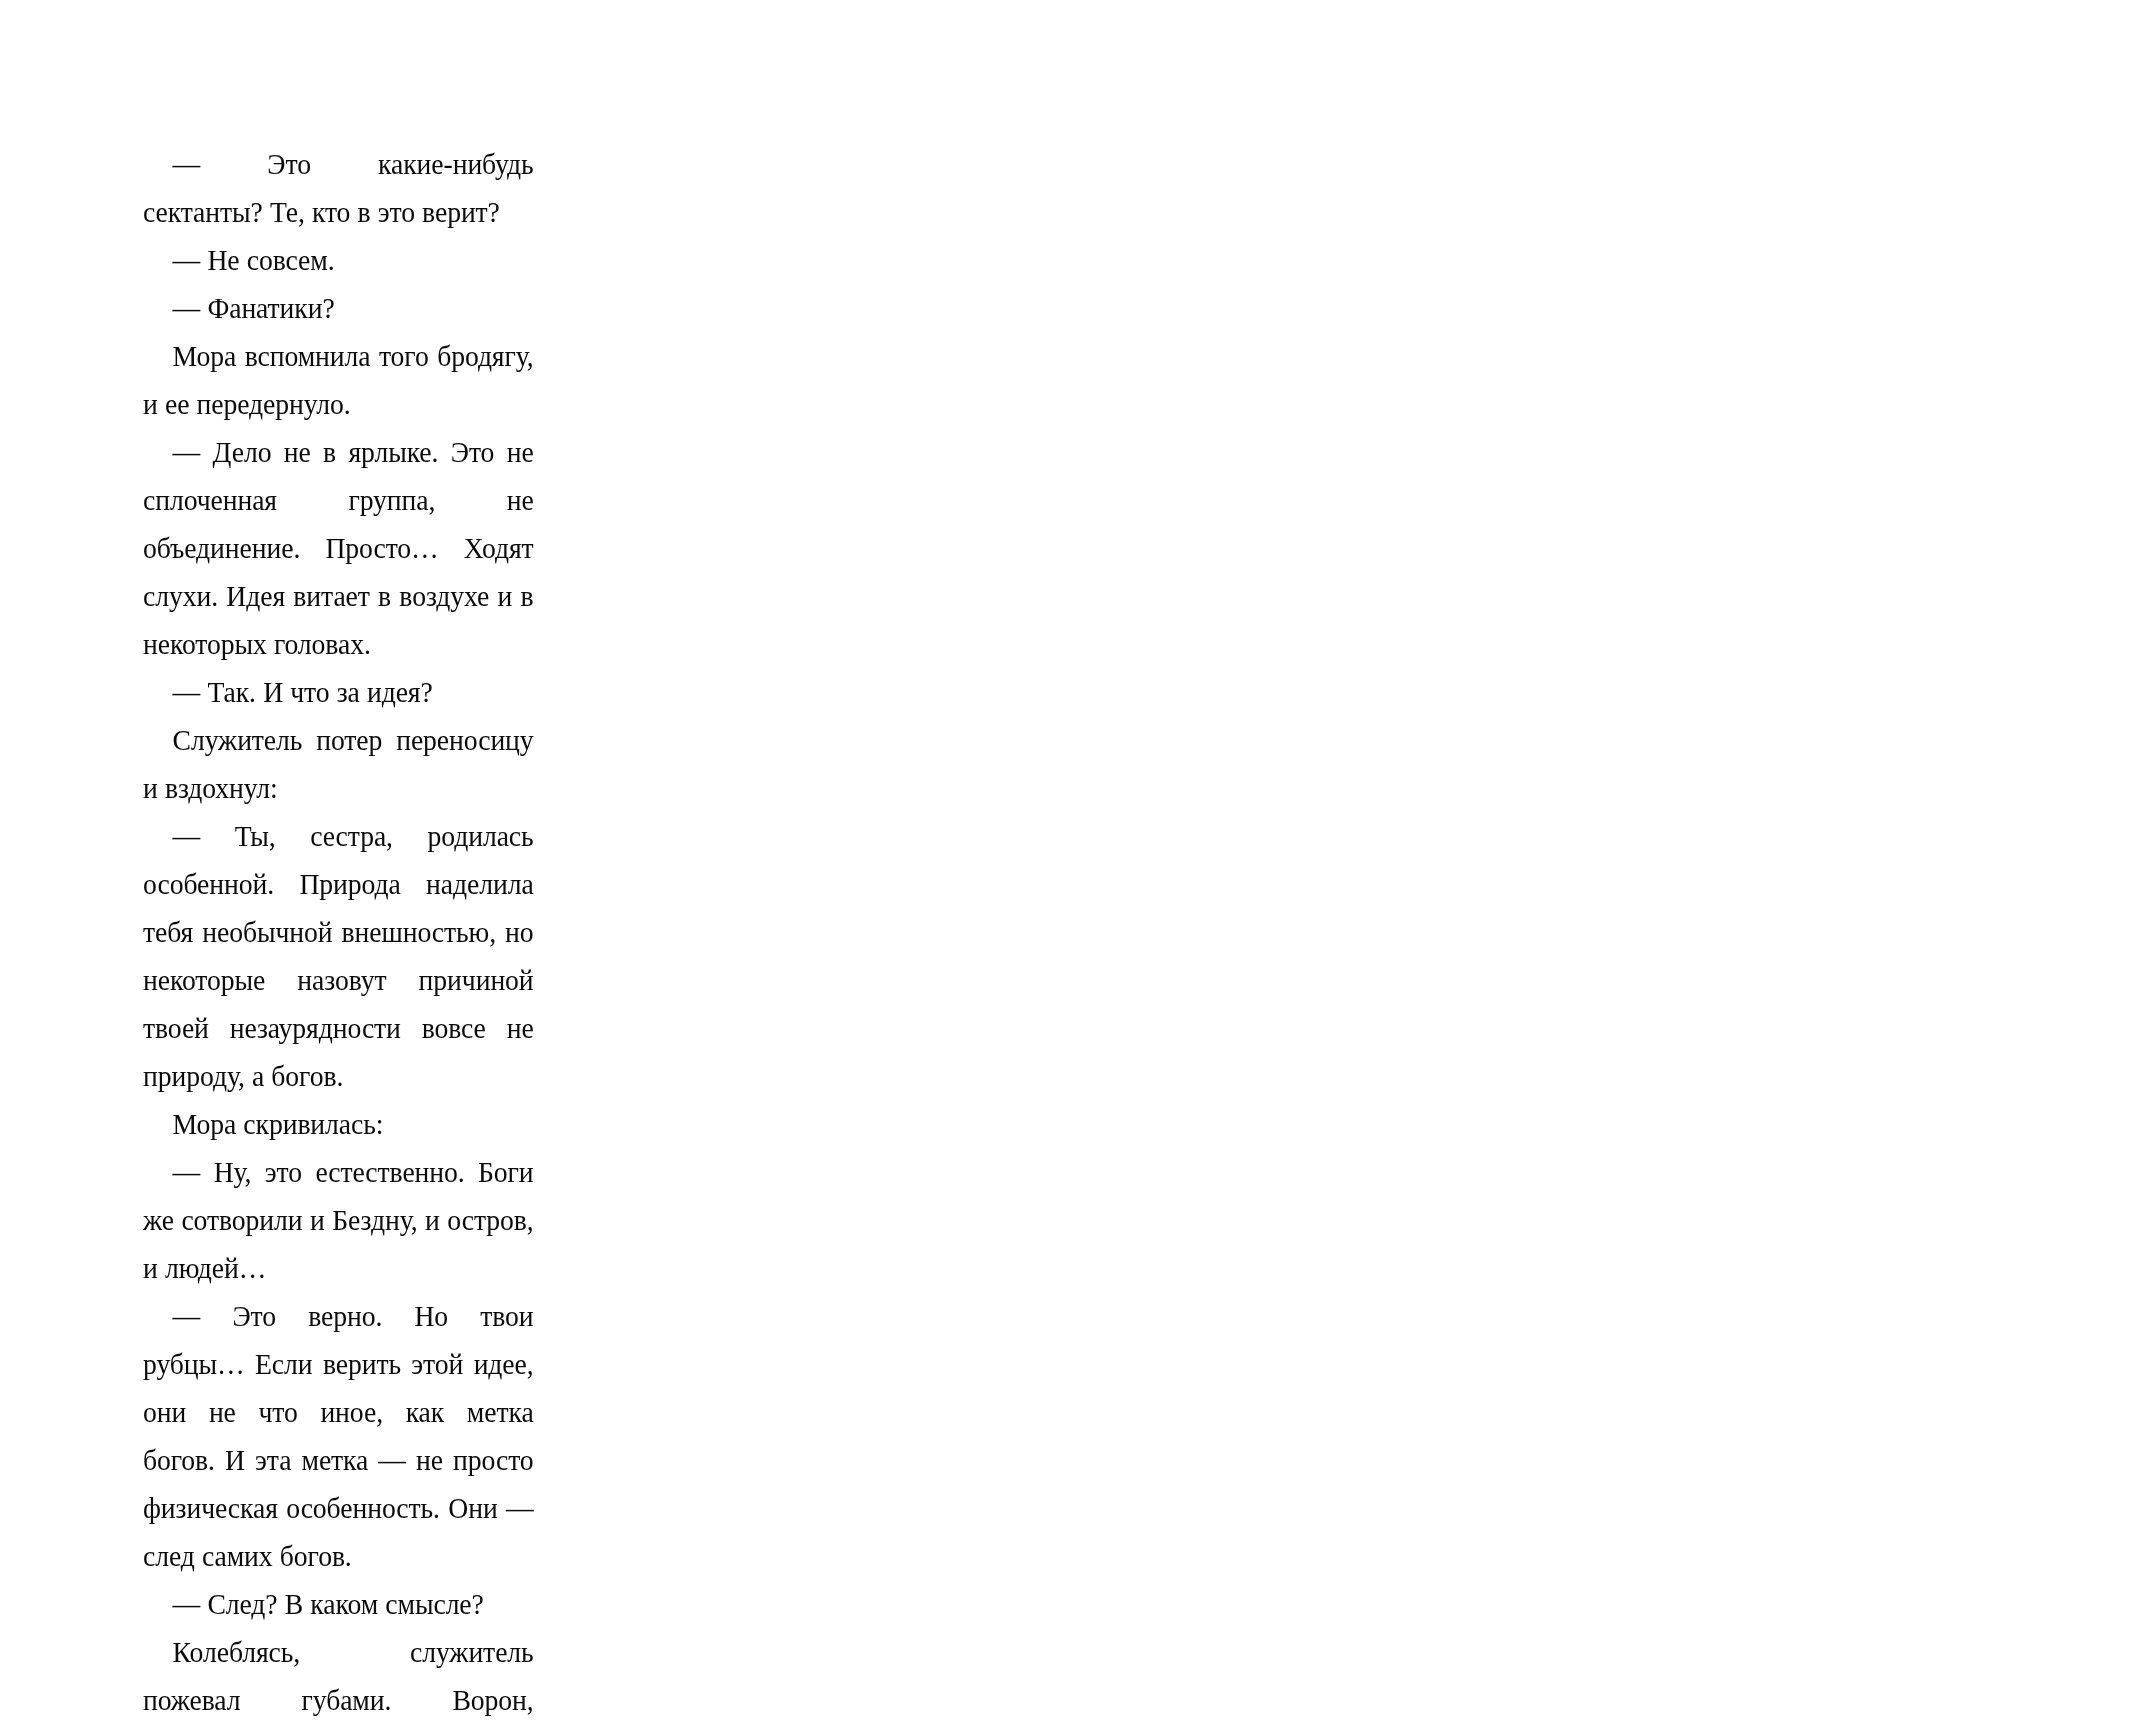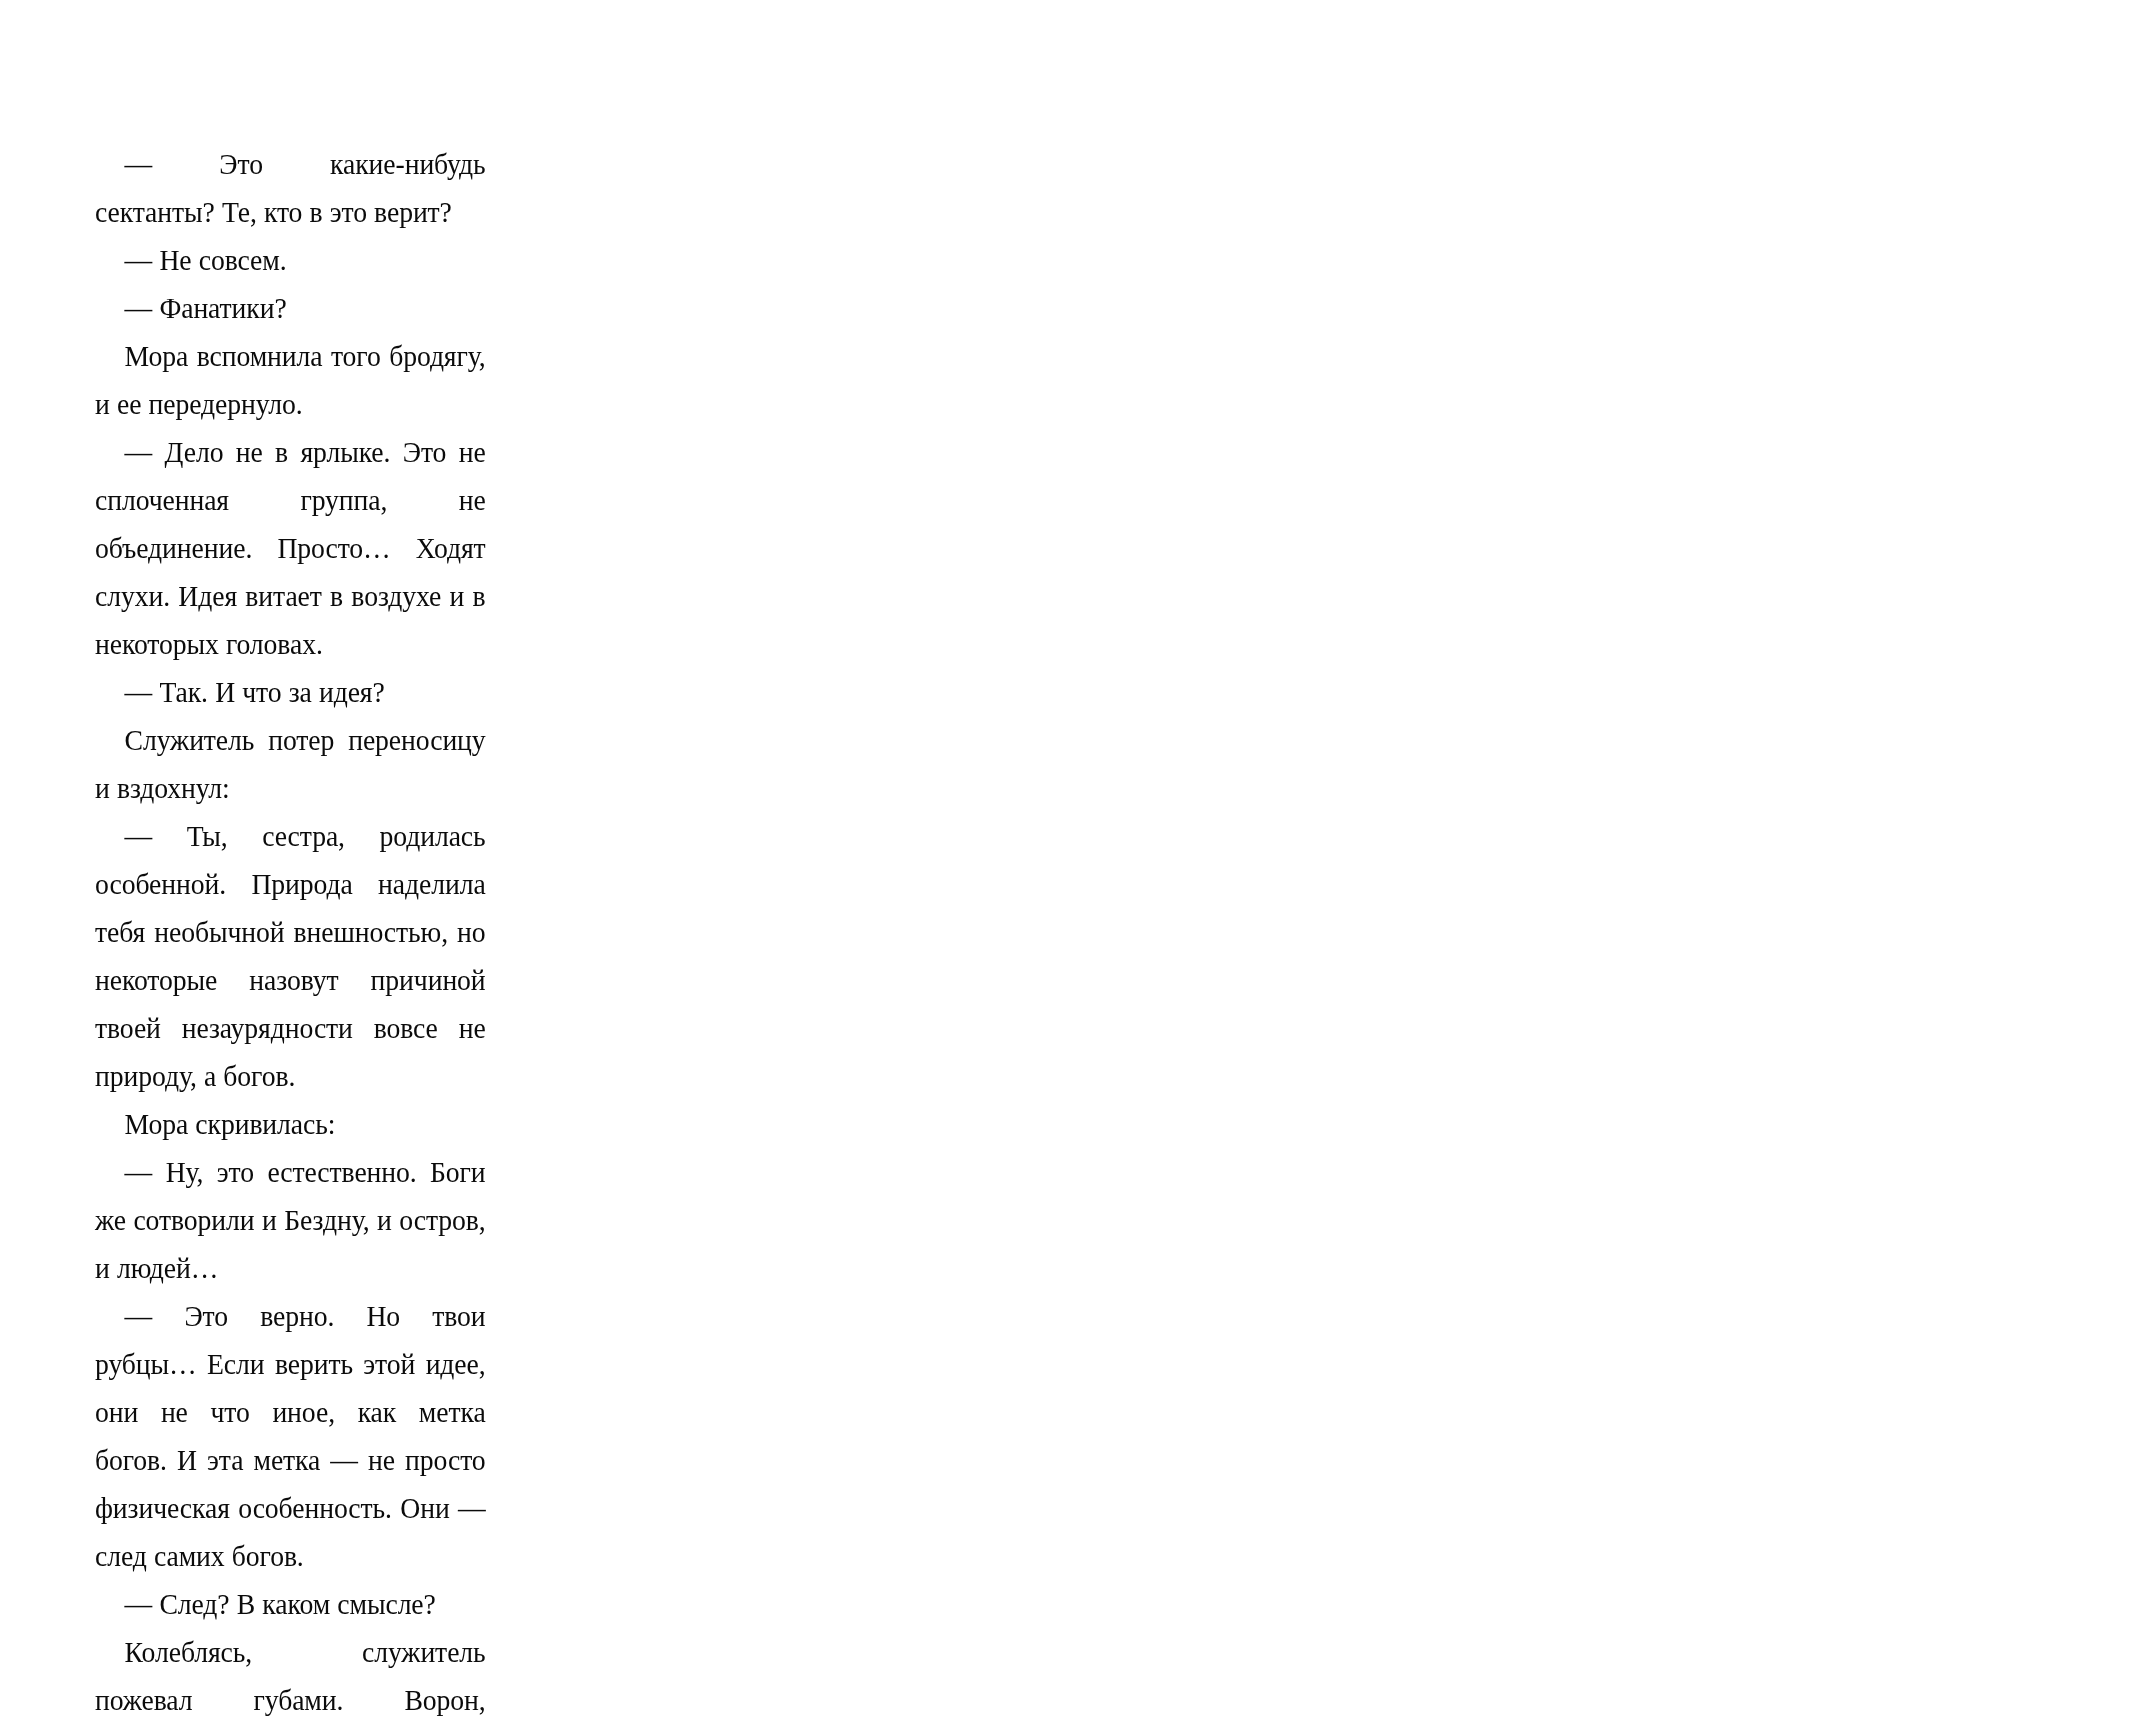--- a/index.html
+++ b/index.html
@@ -22,20 +22,21 @@
   .spread {
     position: absolute;
     inset: 0;
     display: block;
   }
   .page {
     position: absolute;
     top: 0;
     height: 1663px;
     background: #ffffff;
+    margin-left: 48px;
   }
   .page-verso { left: 0;    width: 1075px; }
   .page-recto { left: 1075px; width: 1076px; }
 
   
   .text-column {
     position: absolute;
     font-size: 29px;
     line-height: 48px;
     text-align: justify;

